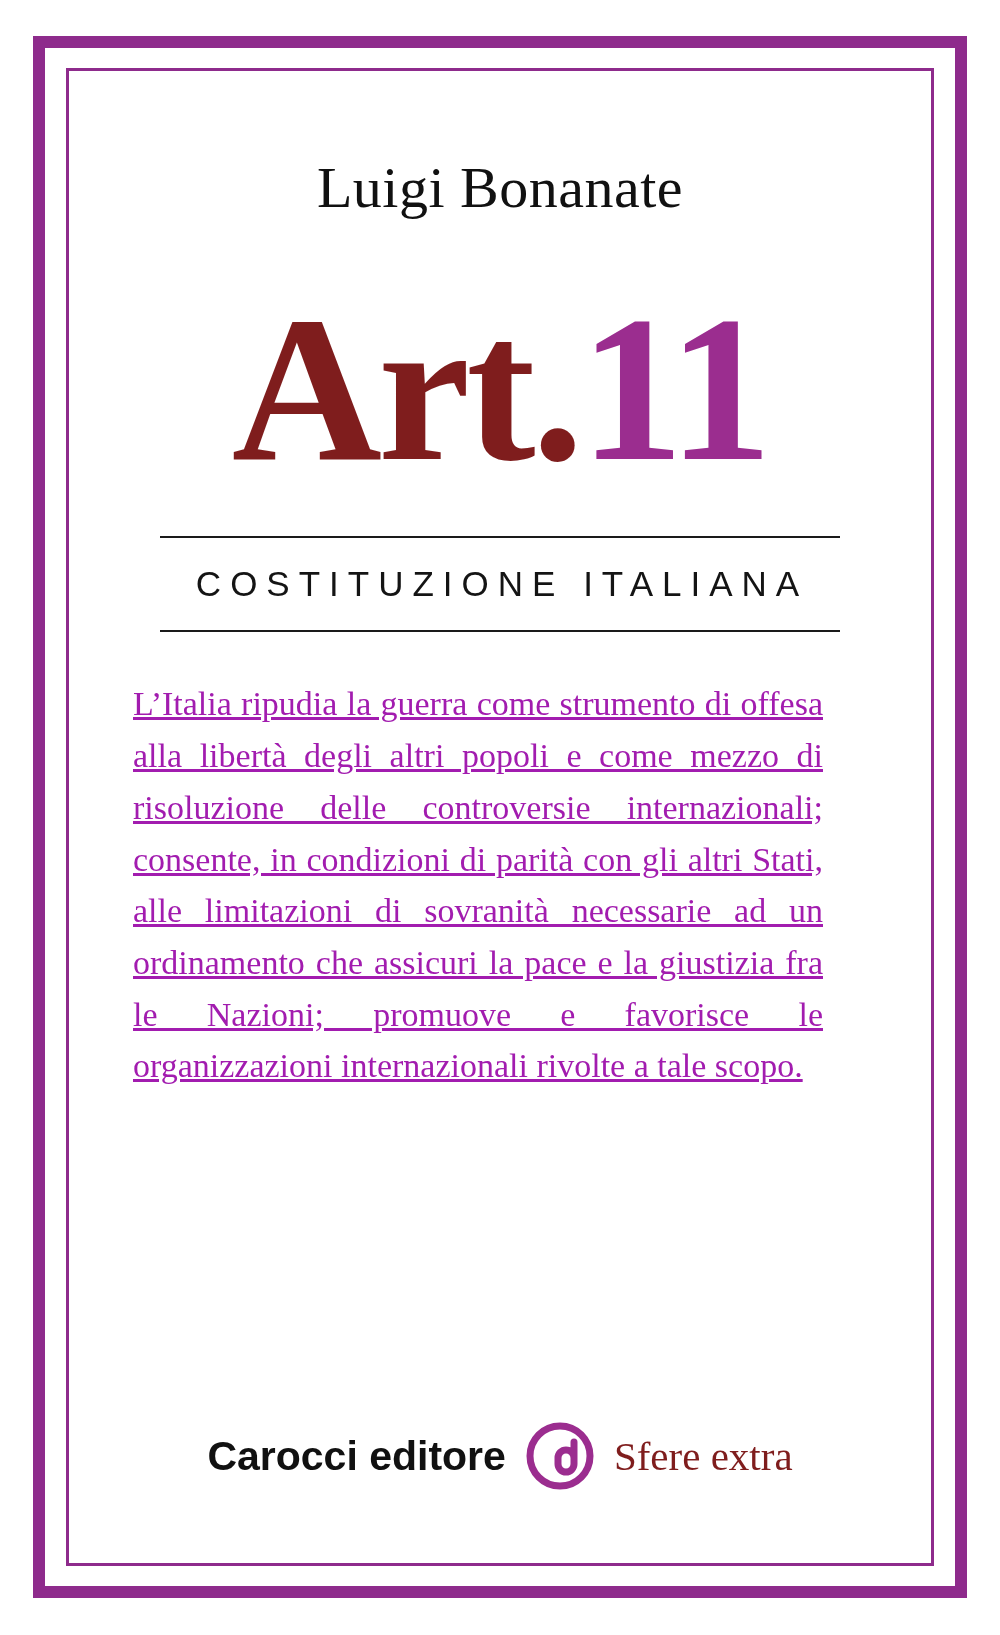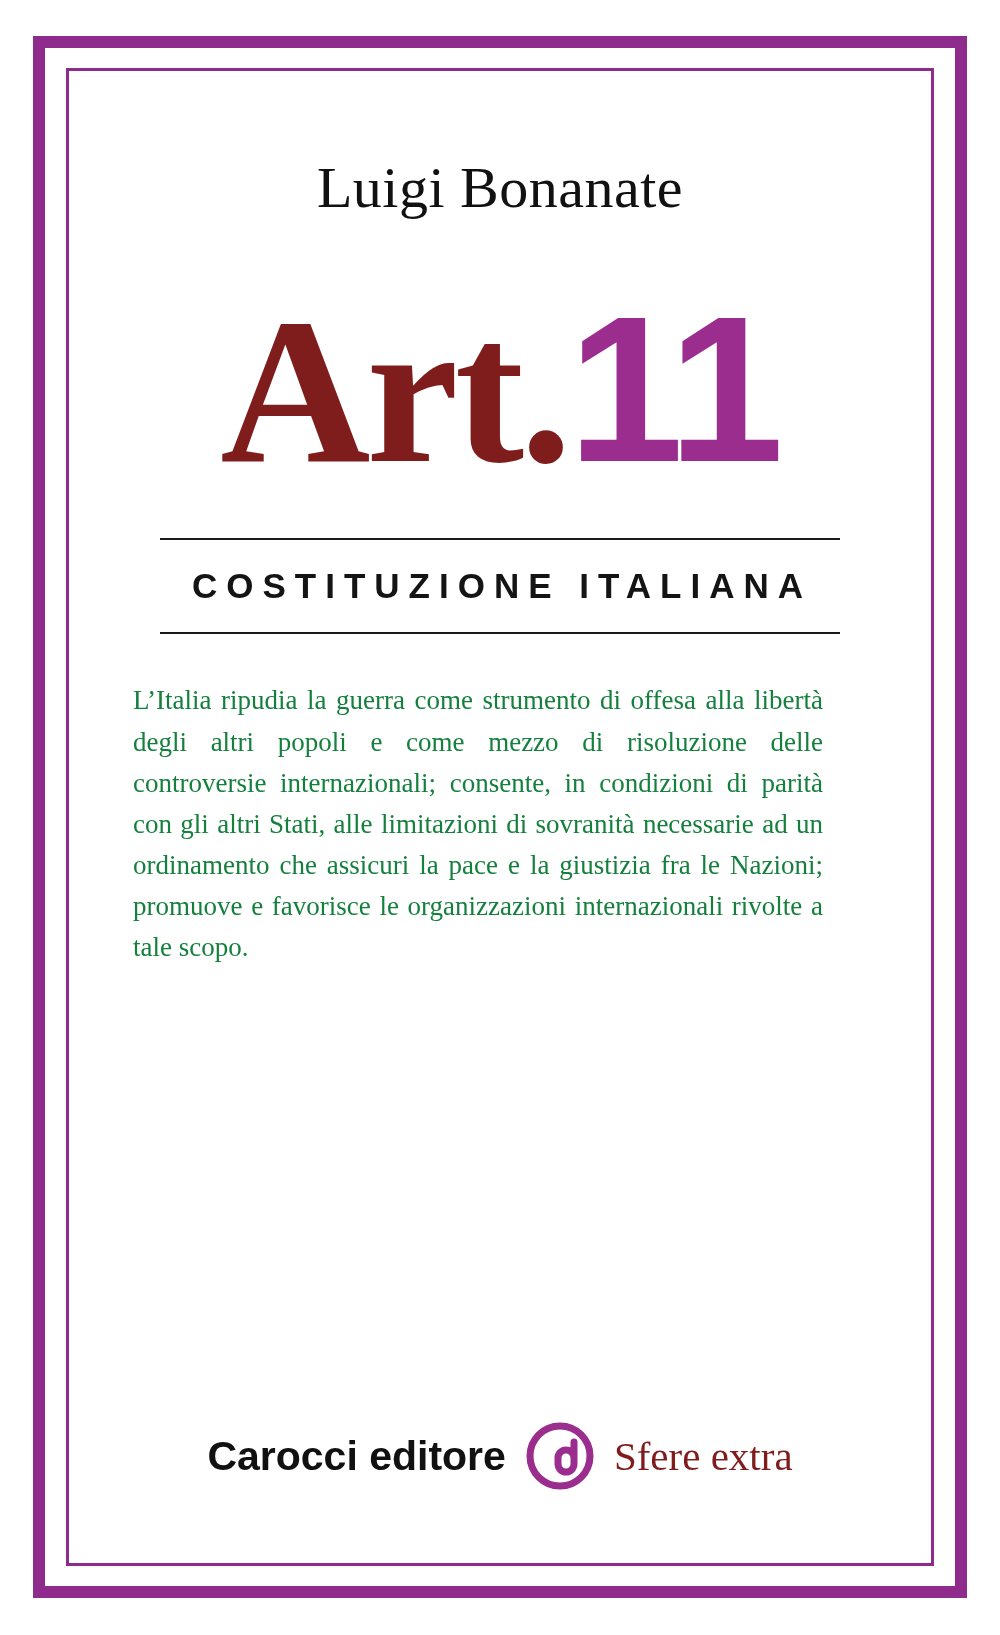--- a/index.html
+++ b/index.html
@@ -68,56 +68,57 @@
   }
   .title-main {
     font-family: "Liberation Serif", serif;
     font-size: 208px;
     font-weight: bold;
     letter-spacing: -4px;
     color: #7f1d1d;
     line-height: 0.95;
   }
   .title-accent {
-    font-family: Liberation Sans, sans-serif;
+    font-family: Liberation Serif, serif;
     font-size: 208px;
     font-weight: bold;
     letter-spacing: -4px;
     color: #9b2d8f;
     line-height: 0.95;
   }
 
   .rule {
     width: 680px;
     margin: 0 auto;
     border-top: 2px solid #1a1a1a;
   }
   .rule-top { margin-top: 48px; }
   .rule-bottom { margin-top: 0; }
 
   .subtitle {
     text-align: center;
     font-family: "Liberation Sans", sans-serif;
-    font-weight: bold;
+    font-weight: normal;
     font-size: 35px;
     letter-spacing: 9px;
     color: #141414;
     padding: 26px 0 26px 4px;
   }
 
   .article-text {
     margin-top: 46px;
     width: 690px;
     font-family: "Liberation Serif", serif;
-    font-size: 27px;
+    font-size: 34px;
     line-height: 1.52;
-    color: #15803d;
+    color: #a21caf;
     text-align: justify;
     text-justify: inter-word;
     hyphens: manual;
+    text-decoration: underline;
   }
 
   .footer {
     position: absolute;
     left: 0;
     bottom: 28px;
     width: 734px;
     display: flex;
     align-items: center;
     justify-content: center;

